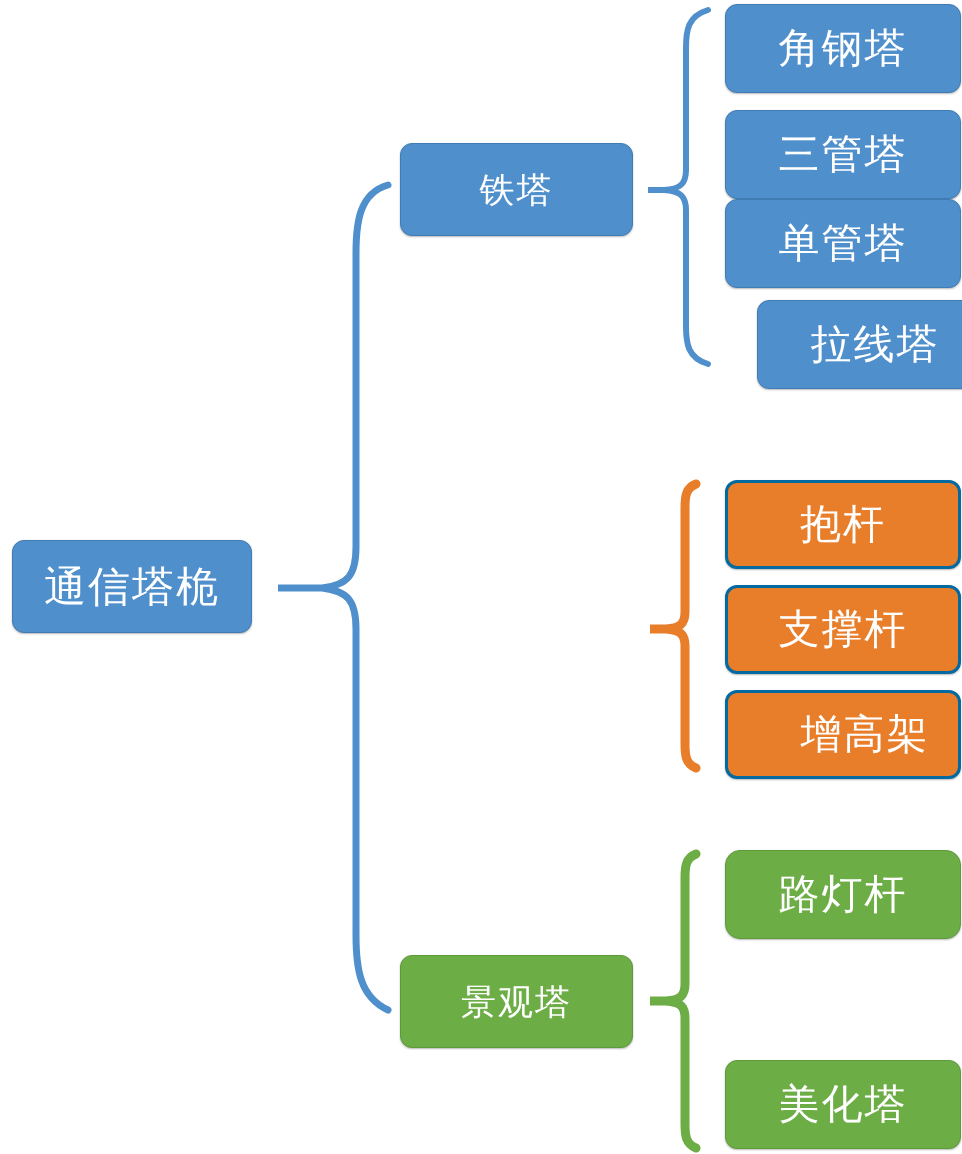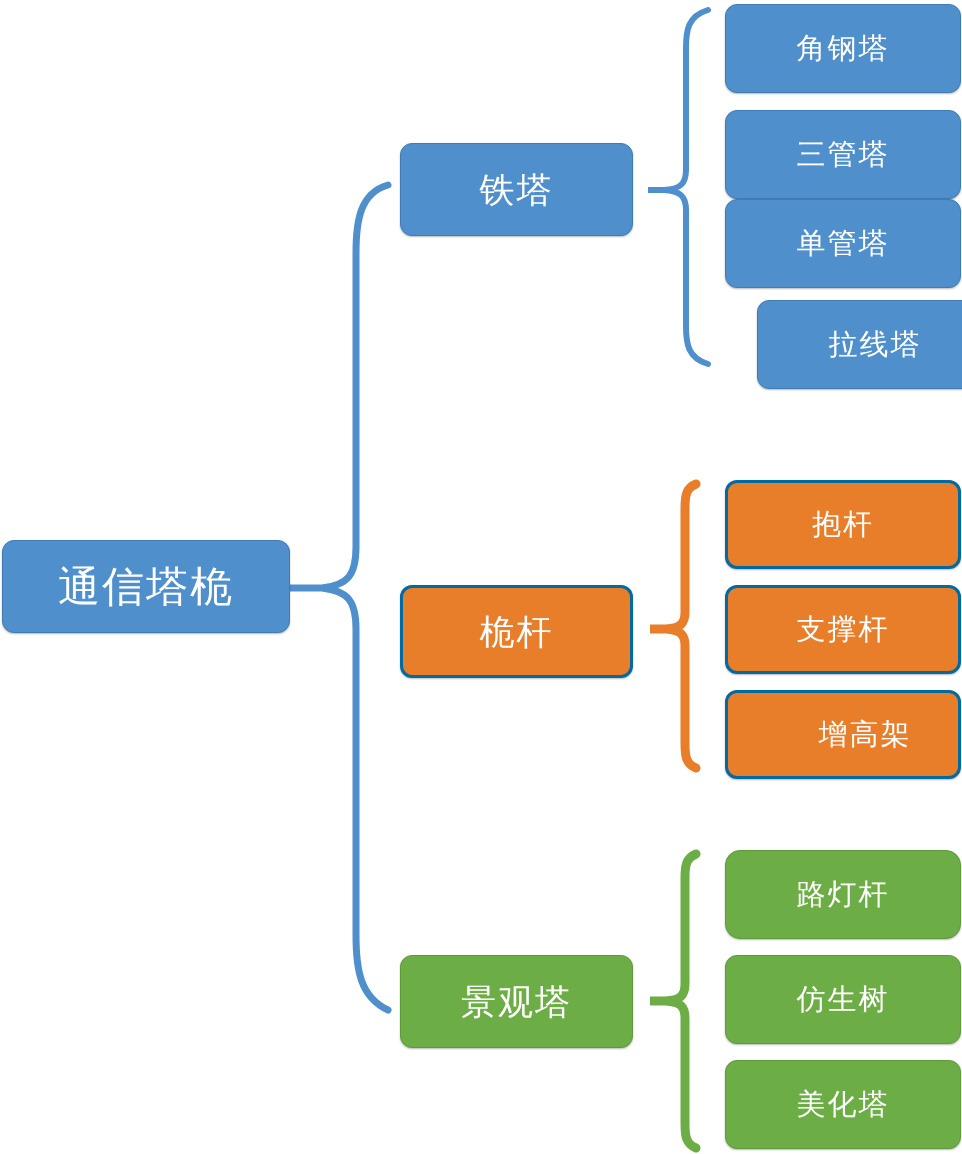--- a/index.html
+++ b/index.html
@@ -44,37 +44,37 @@
     border: 3px solid #0369a1;
     box-shadow: 0 1px 2px rgba(0,0,0,0.28);
   }
   .n-green {
     background: #6dad46;
     border: 1px solid #5e9a3a;
     box-shadow: 0 1px 2px rgba(0,0,0,0.28);
   }
   
   .lvl-root {
-    left: 2px;
+    left: 12px;
     top: 540px;
-    width: 288px;
+    width: 240px;
     height: 93px;
     font-size: 42px;
   }
   .lvl-2 {
     left: 400px;
     width: 233px;
     height: 93px;
     font-size: 35px;
   }
   .lvl-3 {
     left: 725px;
     width: 236px;
     height: 89px;
-    font-size: 29px;
+    font-size: 41px;
   }
   
   .brace {
     position: absolute;
     pointer-events: none;
   }
 </style>
 </head>
 <body>
 
@@ -129,23 +129,20 @@
   </svg>
 
   <div class="node n-blue lvl-root">
     <span class="node-label">通信塔桅</span>
   </div>
 
   <div class="node n-blue lvl-2" style="top:143px;">
     <span class="node-label">铁塔</span>
   </div>
 
-  <div class="node n-orange lvl-2" style="top:585px;">
-    <span class="node-label">桅杆</span>
-  </div>
 
   <div class="node n-green lvl-2" style="top:955px;text-align:center;">
     <span class="node-label">景观塔</span>
   </div>
 
   <div class="node n-blue lvl-3" style="top:4px;">
     <span class="node-label">角钢塔</span>
   </div>
   <div class="node n-blue lvl-3" style="top:110px;">
     <span class="node-label">三管塔</span>
@@ -163,20 +160,17 @@
   <div class="node n-orange lvl-3" style="top:585px;">
     <span class="node-label">支撑杆</span>
   </div>
   <div class="node n-orange lvl-3" style="top:690px;padding-left:44px;">
     <span class="node-label">增高架</span>
   </div>
 
   <div class="node n-green lvl-3" style="top:850px;border-radius:15px;">
     <span class="node-label">路灯杆</span>
   </div>
-  <div class="node n-green lvl-3" style="top:955px;">
-    <span class="node-label">仿生树</span>
-  </div>
   <div class="node n-green lvl-3" style="top:1060px;">
     <span class="node-label">美化塔</span>
   </div>
 
 </div>
 
 </body></html>

